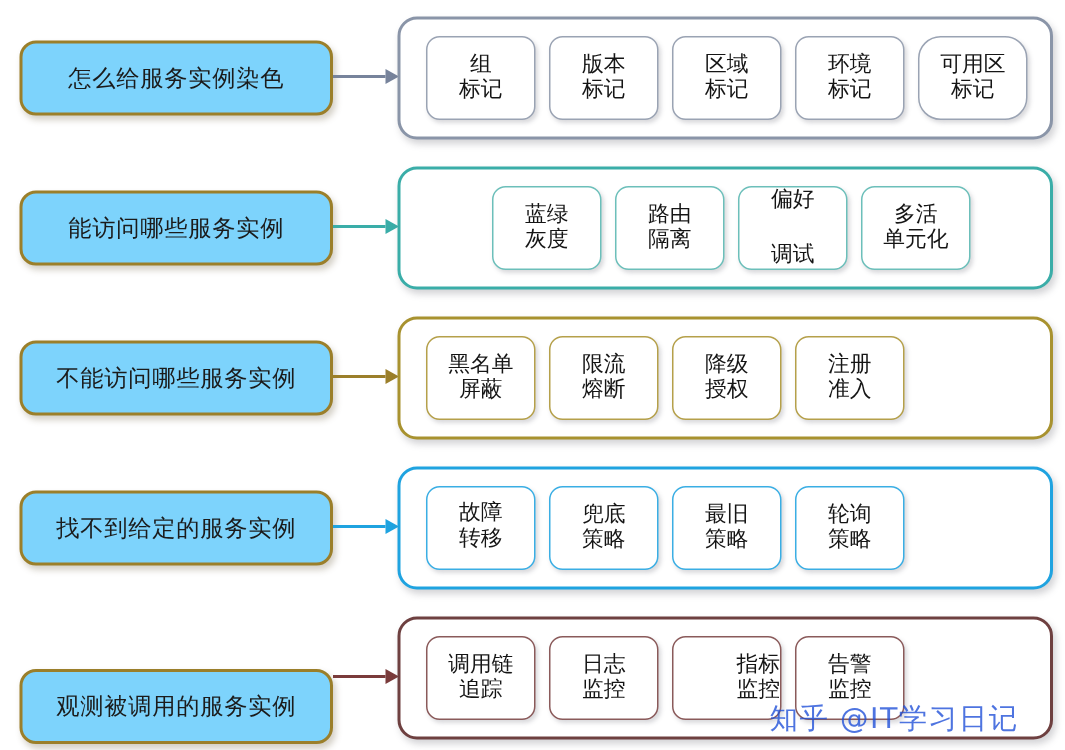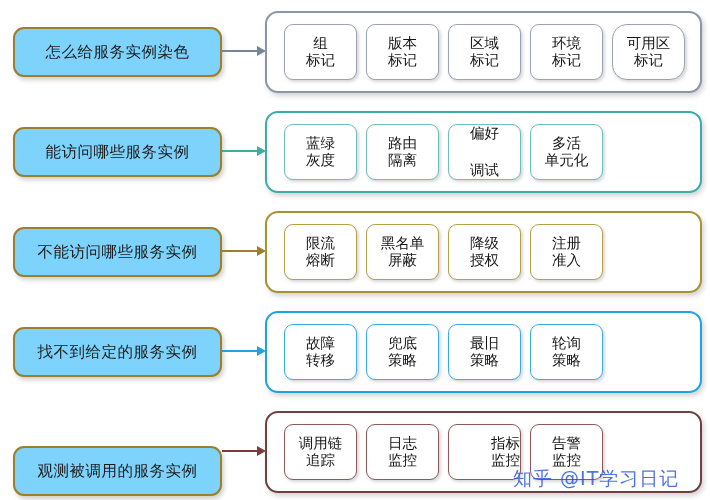--- a/index.html
+++ b/index.html
@@ -157,21 +157,21 @@
     </div>
     <div class="q-box" style="top: 127px;">
       <span>能访问哪些服务实例</span>
     </div>
     <div class="arrow" style="top: 146px;">
       <div class="shaft" style="background: rgb(58, 173, 168);"></div>
       <div class="head" style="border-left-color: rgb(58, 173, 168);"></div>
     </div>
     <div class="group" style="top: 111px; border-color: rgb(58, 173, 168);">
       <div class="group-inner">
-        <div class="chip" style="border-color: rgb(108, 191, 186);">
+        <div class="chip" style="border-color: rgb(108, 191, 186); margin-left: 44px;">
           <span>蓝绿</span>
           <span>灰度</span>
         </div>
         <div class="chip" style="border-color: rgb(108, 191, 186);">
           <span>路由</span>
           <span>隔离</span>
         </div>
         <div class="chip" style="border-color: rgb(108, 191, 186); justify-content: space-between;">
           <span>偏好</span>
           <span>调试</span>
@@ -185,47 +185,47 @@
     <div class="q-box" style="top: 227px;">
       <span>不能访问哪些服务实例</span>
     </div>
     <div class="arrow" style="top: 246px;">
       <div class="shaft" style="background: rgb(155, 127, 42);"></div>
       <div class="head" style="border-left-color: rgb(155, 127, 42);"></div>
     </div>
     <div class="group" style="top: 211px; border-color: rgb(168, 146, 47);">
       <div class="group-inner">
         <div class="chip" style="border-color: rgb(181, 160, 74);">
+          <span>黑名单</span>
+          <span>屏蔽</span>
+        </div>
+        <div class="chip" style="border-color: rgb(181, 160, 74);">
           <span>限流</span>
           <span>熔断</span>
-        </div>
-        <div class="chip" style="border-color: rgb(181, 160, 74);">
-          <span>黑名单</span>
-          <span>屏蔽</span>
         </div>
         <div class="chip" style="border-color: rgb(181, 160, 74);">
           <span>降级</span>
           <span>授权</span>
         </div>
         <div class="chip" style="border-color: rgb(181, 160, 74);">
           <span>注册</span>
           <span>准入</span>
         </div>
       </div>
     </div>
     <div class="q-box" style="top: 327px;">
       <span>找不到给定的服务实例</span>
     </div>
     <div class="arrow" style="top: 346px;">
       <div class="shaft" style="background: rgb(31, 163, 224);"></div>
       <div class="head" style="border-left-color: rgb(31, 163, 224);"></div>
     </div>
     <div class="group" style="top: 311px; border-color: rgb(31, 163, 224);">
       <div class="group-inner">
-        <div class="chip" style="border-color: rgb(58, 174, 228);">
+        <div class="chip" style="border-color: rgb(58, 174, 228); font-family: Liberation Mono, monospace;">
           <span>故障</span>
           <span>转移</span>
         </div>
         <div class="chip" style="border-color: rgb(58, 174, 228);">
           <span>兜底</span>
           <span>策略</span>
         </div>
         <div class="chip" style="border-color: rgb(58, 174, 228);">
           <span>最旧</span>
           <span>策略</span>

